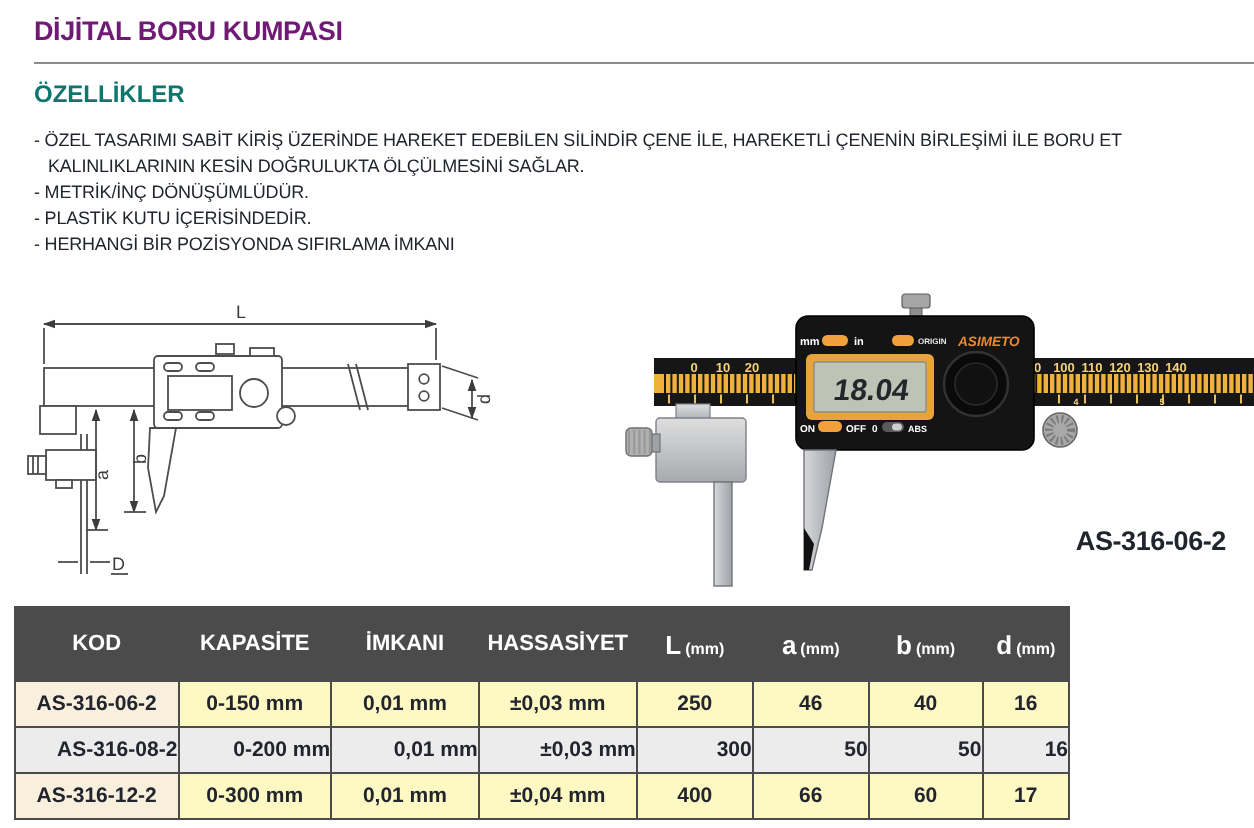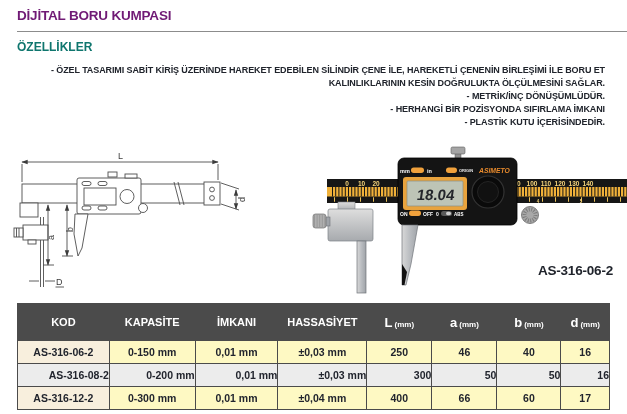--- a/index.html
+++ b/index.html
@@ -16,30 +16,30 @@
     position:absolute; left:17px; top:31px; width:610px; height:0;
     border-top:1px solid #8c8c8c;
   }
   .subtitle {
     position:absolute; left:17px; top:40px; font-size:12px; font-weight:bold; color:#0f766e;
   }
   .features {
     position:absolute; left:17px; top:64px; width:588px; list-style:none;
   }
   .features li {
-    font-size:9px; font-weight:bold; line-height:13px; color:#20242c;
-    padding-left:7px; text-indent:-7px; letter-spacing:-0.1px;text-align:right;
+    font-size:9px; font-weight:normal; line-height:13px; color:#20242c;
+    padding-left:7px; text-indent:-7px; letter-spacing:-0.1px;
   }
   .drawing { position:absolute; left:8px; top:148px; width:285px; height:160px; }
   .photo   { position:absolute; left:308px; top:146px; width:319px; height:150px; }
   .code {
     position:absolute; left:470px; top:263px; width:143px; text-align:right;
     font-size:13.5px; font-weight:bold; color:#20242c; letter-spacing:-0.2px;
   }
-  .spec { position:absolute; left:17px; top:303px; width:593px; border-collapse:collapse;border-radius:17px; }
+  .spec { position:absolute; left:7px; top:303px; width:528px; border-collapse:collapse;border-radius:17px; }
   .spec th {
     background:#4b4b4b; color:#ffffff; font-size:11px; font-weight:bold;
     height:37px; text-align:center; vertical-align:middle;
     border:1px solid #4b4b4b; border-left:1px solid #969696;
   }
   .spec th:first-child { border-left:1px solid #4b4b4b; }
   .spec .h-big { font-size:13px; font-weight:bold; }
   .spec .h-unit { font-size:8px; font-weight:bold; margin-left:2px; }
   .spec td {
     height:23px; text-align:center; vertical-align:middle;
@@ -57,22 +57,22 @@
 
 <div class="page">
 
   <div class="title">DİJİTAL BORU KUMPASI</div>
   <div class="rule"></div>
   <div class="subtitle">ÖZELLİKLER</div>
 
   <ul class="features">
     <li>- ÖZEL TASARIMI SABİT KİRİŞ ÜZERİNDE HAREKET EDEBİLEN SİLİNDİR ÇENE İLE, HAREKETLİ ÇENENİN BİRLEŞİMİ İLE BORU ET KALINLIKLARININ KESİN DOĞRULUKTA ÖLÇÜLMESİNİ SAĞLAR.</li>
     <li>- METRİK/İNÇ DÖNÜŞÜMLÜDÜR.</li>
+    <li>- PLASTİK KUTU İÇERİSİNDEDİR.</li>
     <li>- HERHANGİ BİR POZİSYONDA SIFIRLAMA İMKANI</li>
-    <li>- PLASTİK KUTU İÇERİSİNDEDİR.</li>
   </ul>
 
   <svg class="drawing" viewBox="0 0 285 160">
     <defs>
       <marker id="arr" viewBox="0 0 10 10" refX="9" refY="5" markerWidth="7" markerHeight="7" orient="auto-start-reverse">
         <path d="M0,1.5 L10,5 L0,8.5 Z" fill="#3c3c3c"></path>
       </marker>
     </defs>
     <g stroke="#4d4d4d" stroke-width="0.9" fill="none">
 

